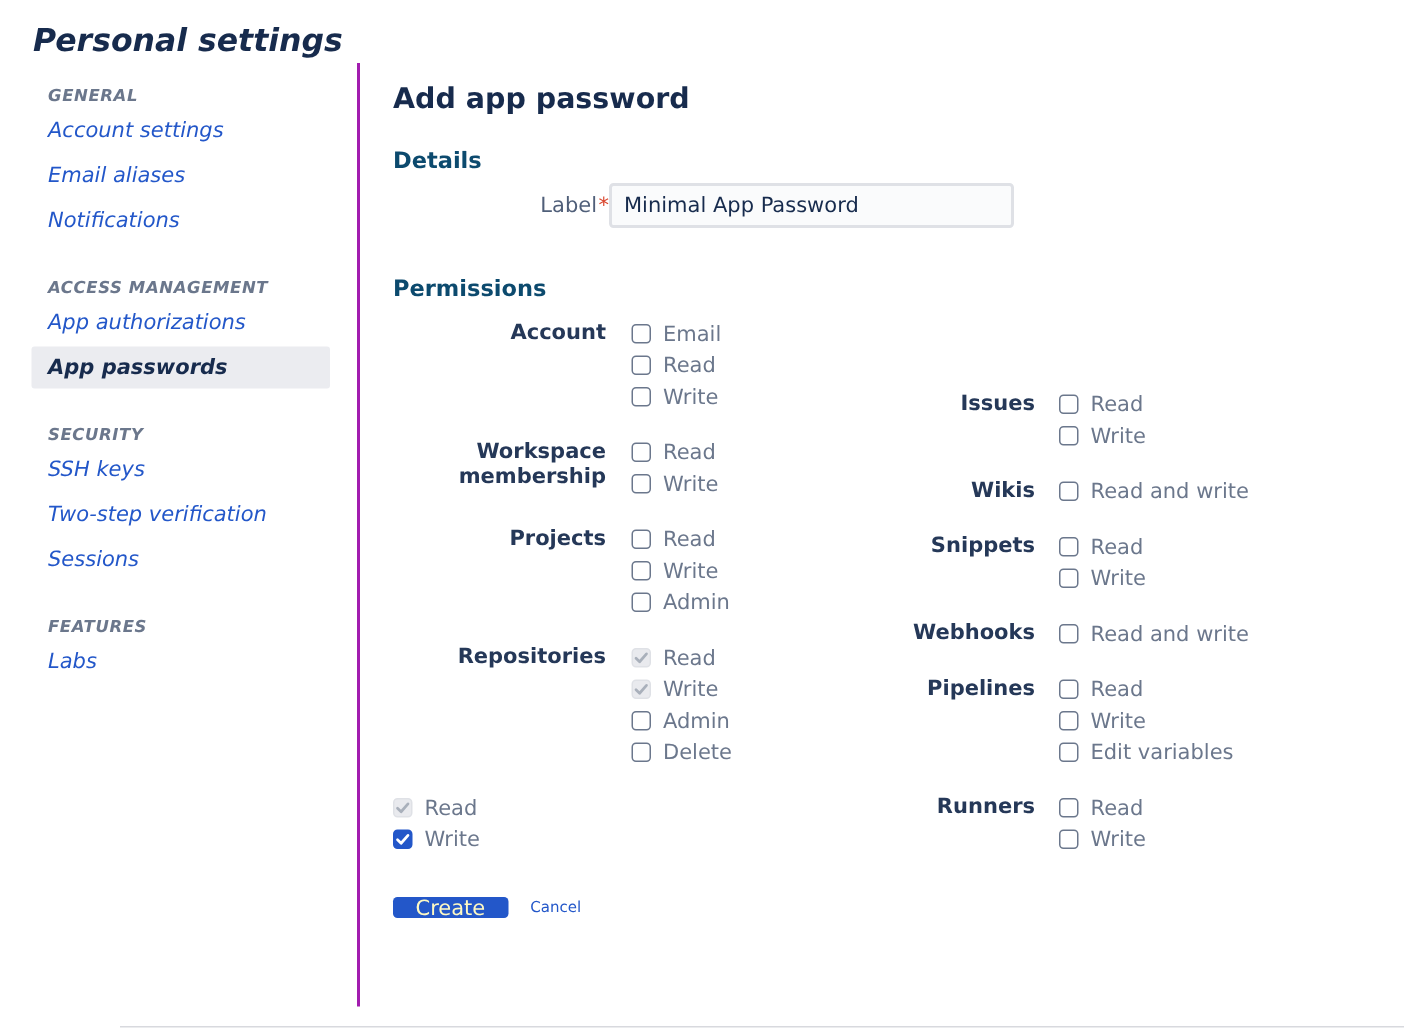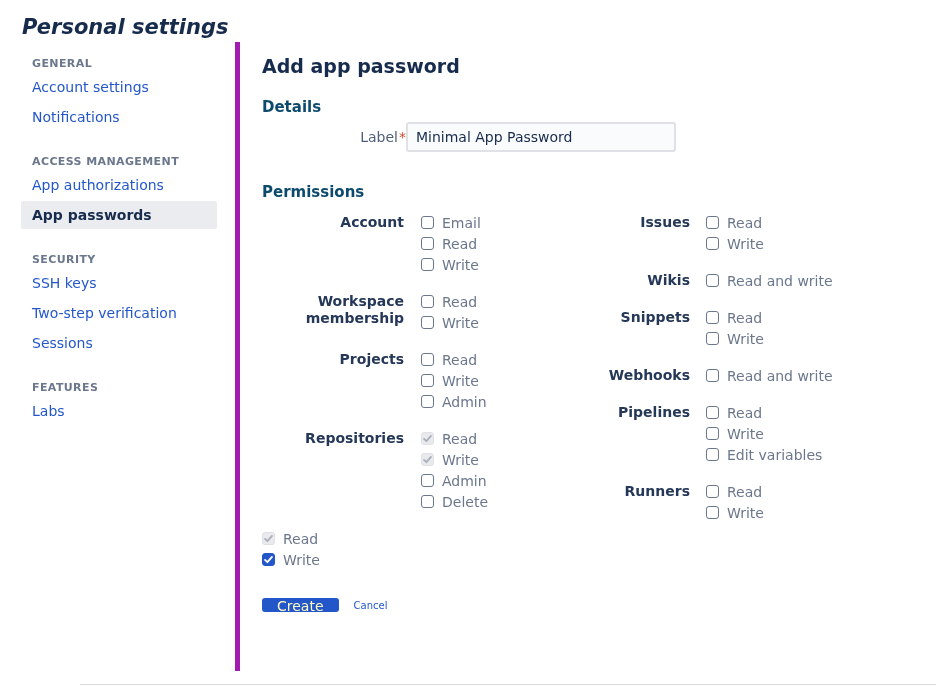--- a/index.html
+++ b/index.html
@@ -7,21 +7,21 @@
     width:936px;height:686px;position:relative;overflow:hidden;
     background:#ffffff;color:#253858;
     font-family:"DejaVu Sans","Liberation Sans",sans-serif;
   }
   h1.page-title{
     margin:0;padding:15px 22px 0 22px;height:42px;box-sizing:border-box;
     font-size:21px;line-height:24px;font-weight:700;color:#172b4d;font-style:italic;
   }
   .layout{display:flex;align-items:stretch;height:629px;}
   
-  .sidebar{width:240px;min-width:240px;box-sizing:border-box;border-right:5px solid #a21caf;}
+  .sidebar{width:240px;min-width:240px;box-sizing:border-box;border-right:2px solid #a21caf;font-style:italic;}
   .side-header{
     margin:24px 18px 3px 32px;font-size:11px;line-height:13px;font-weight:700;
     color:#6b778c;letter-spacing:.4px;
   }
   .side-header:first-child{margin-top:15px;}
   .side-item{
     display:block;margin:0 18px 2px 21px;padding:7px 0 7px 11px;
     font-size:14px;line-height:14px;color:#2357c9;text-decoration:none;cursor:pointer;
     border-radius:2px;
   }
@@ -38,21 +38,21 @@
     font-size:14px;color:#505f79;
   }
   .req{color:#d9472f;margin-left:1px;}
   .text-input{
     width:270px;height:30px;box-sizing:border-box;
     background:#fafbfc;border:2px solid #dfe1e6;border-radius:3px;
     padding:0 8px;font-size:14px;color:#172b4d;
     font-family:"DejaVu Sans","Liberation Sans",sans-serif;outline:none;
   }
   
-  .perm-grid{display:flex;margin-top:11px;}
+  .perm-grid{display:flex;margin-top:11px;align-items:flex-end;}
   .perm-col.left{width:338px;min-width:338px;}
   .perm-col.right{flex:1;}
   .perm-group{display:flex;margin-bottom:16px;}
   .perm-label{
     box-sizing:border-box;text-align:right;font-size:14px;line-height:17px;
     font-weight:700;color:#253858;padding-top:2px;
   }
   .perm-col.left .perm-label{width:159px;padding-right:17px;}
   .perm-col.right .perm-label{width:106px;padding-right:16px;}
   .perm-options{display:flex;flex-direction:column;}
@@ -80,20 +80,21 @@
 </head>
 <body>
 
 <div class="page">
   <h1 class="page-title">Personal settings</h1>
 
   <div class="layout">
     <nav class="sidebar" id="sidebar">
         <div class="side-header">GENERAL</div>
         <a class="side-item">Account settings</a>
+        <a class="side-item">Email aliases</a>
         <a class="side-item">Notifications</a>
         <div class="side-header">ACCESS MANAGEMENT</div>
         <a class="side-item">App authorizations</a>
         <a class="side-item selected">App passwords</a>
         <div class="side-header">SECURITY</div>
         <a class="side-item">SSH keys</a>
         <a class="side-item">Two-step verification</a>
         <a class="side-item">Sessions</a>
         <div class="side-header">FEATURES</div>
         <a class="side-item">Labs</a>

